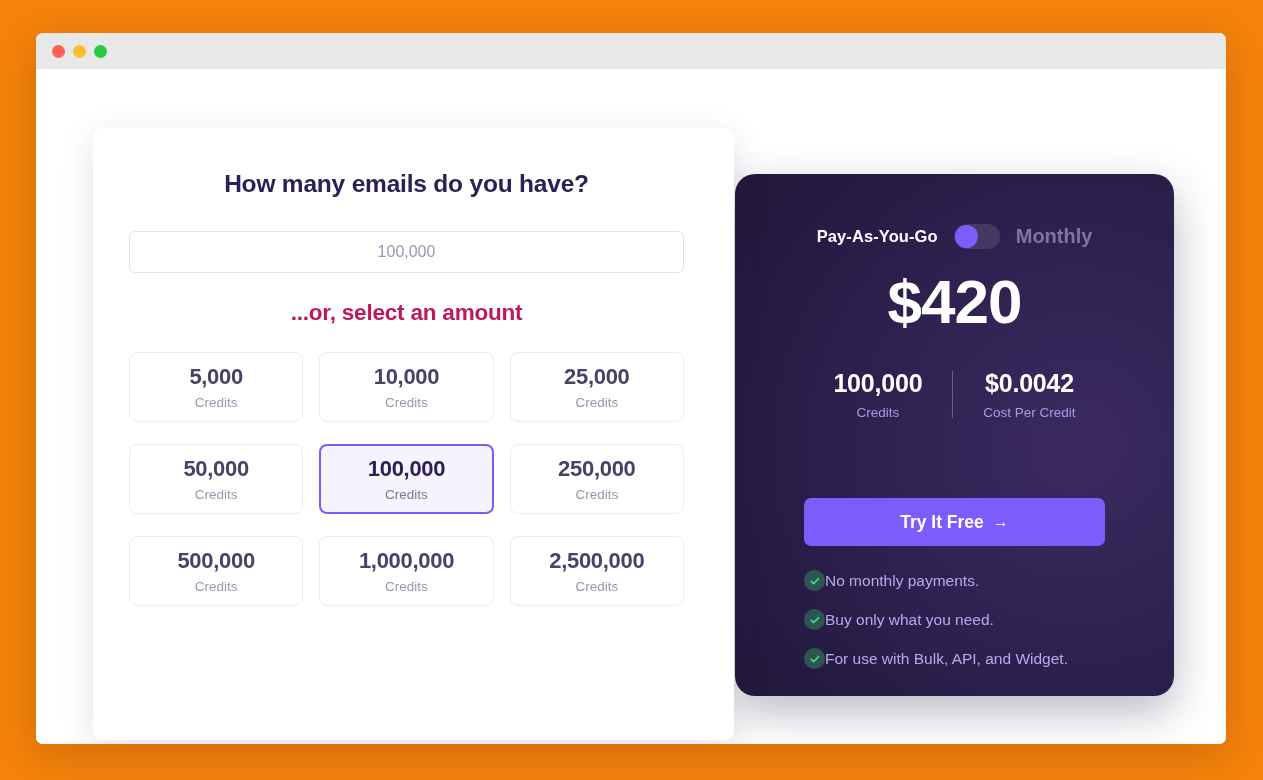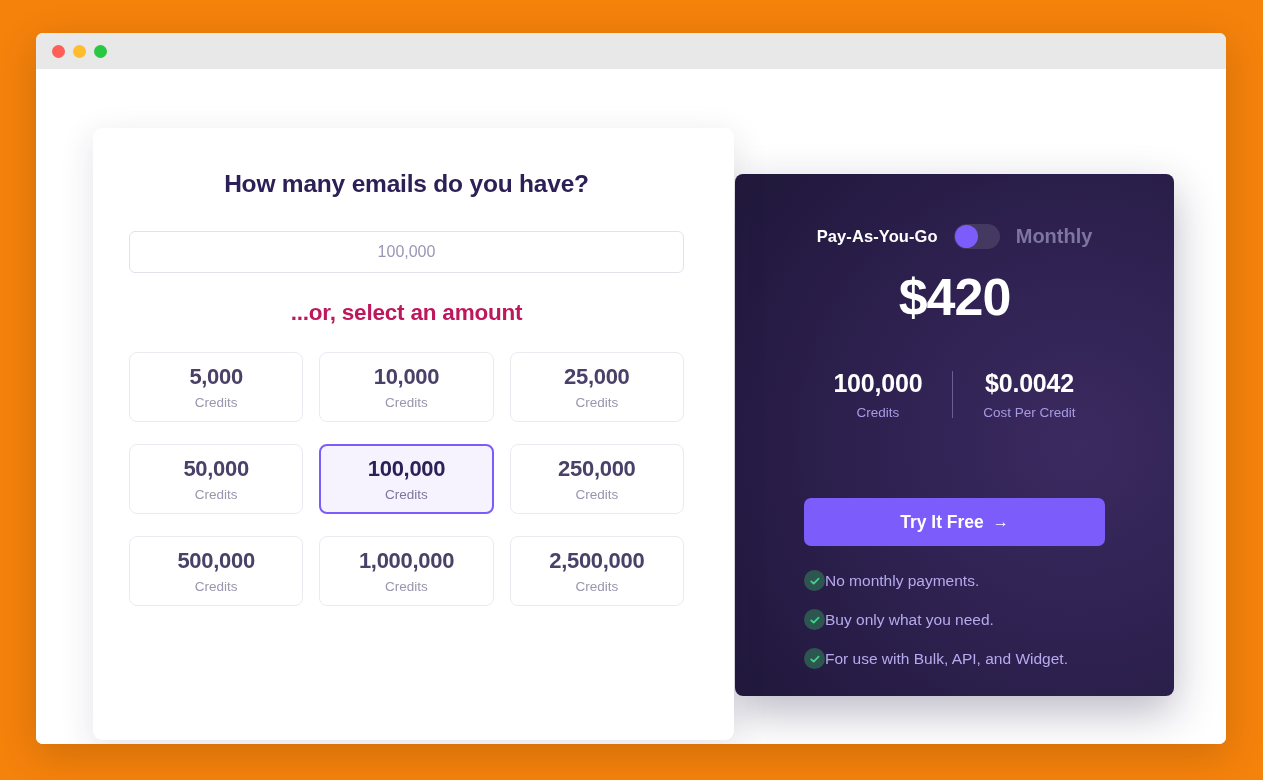--- a/index.html
+++ b/index.html
@@ -46,21 +46,21 @@
     background: #ffffff;
   }
 
   
   .pricing-panel {
     position: absolute;
     left: 699px;
     top: 105px;
     width: 439px;
     height: 522px;
-    border-radius: 8px;
+    border-radius: 20px;
     background:
       radial-gradient(115% 95% at 78% 52%, #3b2a60 0%, #2e2150 42%, #241a41 72%, #1f1736 100%);
     box-shadow: 0 16px 44px rgba(30,20,60,.30);
     overflow: hidden;
   }
 
   .toggle-row {
     position: absolute;
     top: 50px;
     left: 0; right: 0;
@@ -95,21 +95,21 @@
     border-radius: 50%;
     background: #7c5cfa;
   }
 
   .price {
     position: absolute;
     top: 97px;
     left: 0; right: 0;
     text-align: center;
     color: #ffffff;
-    font-size: 52px;
+    font-size: 62px;
     font-weight: bold;
     letter-spacing: -1px;
     line-height: 1;
   }
 
   .stats-row {
     position: absolute;
     top: 195px;
     left: 0; right: 0;
     display: flex;

